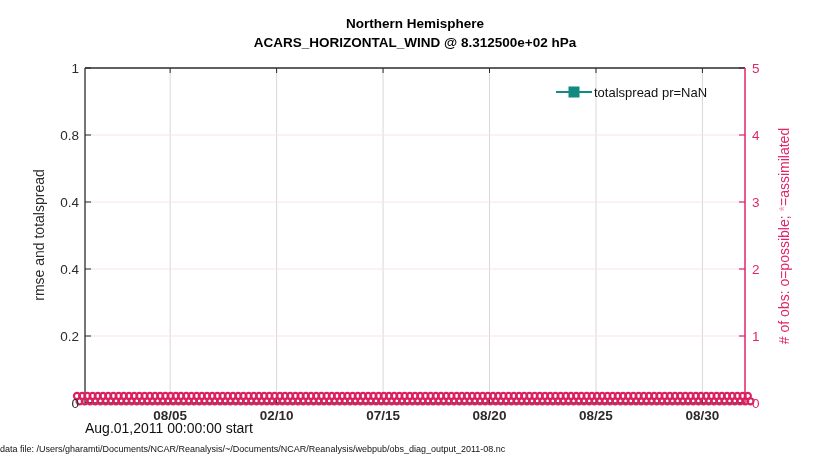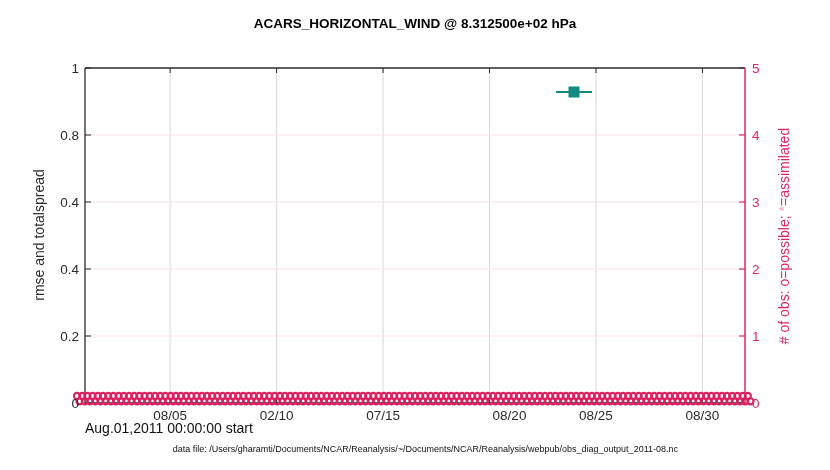--- a/index.html
+++ b/index.html
@@ -6,41 +6,42 @@
   .figure{
     position:relative;width:830px;height:470px;background:#ffffff;
     font-family:"Liberation Sans","DejaVu Sans",sans-serif;overflow:hidden;
   }
   .title-block{position:absolute;left:85px;top:14px;width:660px;text-align:center;color:#000;}
   .title-line{font-weight:bold;font-size:13.5px;line-height:19px;white-space:nowrap;}
   #plot-svg{position:absolute;left:0;top:0;}
   .tick-label{position:absolute;font-size:13.5px;color:#2b2b2b;white-space:nowrap;}
   .ytick-left{transform:translate(-100%,-50%);}
   .ytick-right{transform:translate(0,-50%);}
-  .xtick{transform:translate(-50%,0);}
+  .xtick{transform:translate(-50%,0);font-weight:bold;}
   .ylabel-left{
     position:absolute;left:39px;top:235px;transform:translate(-50%,-50%) rotate(-90deg);
     font-size:14px;color:#2b2b2b;white-space:nowrap;
   }
   .ylabel-right{
     position:absolute;left:784px;top:236px;transform:translate(-50%,-50%) rotate(-90deg);
     font-size:14px;white-space:nowrap;
   }
   .xlabel{position:absolute;left:85px;top:420px;width:660px;text-align:left;font-size:14px;color:#111;}
-  .caption{position:absolute;left:0;top:444px;width:678px;text-align:right;font-size:9px;color:#111;letter-spacing:0;}
+  .caption{position:absolute;left:0;top:444px;width:678px;text-align:left;font-size:9px;color:#111;letter-spacing:0;}
   .legend{position:absolute;left:556px;top:82px;}
   .legend-row{display:flex;align-items:center;height:20px;}
   .legend-label{font-size:13px;color:#111;margin-left:2px;white-space:nowrap;}
 </style>
 </head>
 <body>
 
 <div class="figure">
 
   <div class="title-block">
+    <div class="title-line">Northern Hemisphere</div>
     <div class="title-line">ACARS_HORIZONTAL_WIND @ 8.312500e+02 hPa</div>
   </div>
 
   <svg id="plot-svg" width="830" height="470">
     <g id="grid-layer">
         <line x1="170.14" y1="68" x2="170.14" y2="403" stroke="#d4d4d4" stroke-width="0.9"></line>
         <line x1="276.598" y1="68" x2="276.598" y2="403" stroke="#d4d4d4" stroke-width="0.9"></line>
         <line x1="383.056" y1="68" x2="383.056" y2="403" stroke="#d4d4d4" stroke-width="0.9"></line>
         <line x1="489.514" y1="68" x2="489.514" y2="403" stroke="#d4d4d4" stroke-width="0.9"></line>
         <line x1="595.972" y1="68" x2="595.972" y2="403" stroke="#d4d4d4" stroke-width="0.9"></line>
@@ -359,37 +360,38 @@
       <div class="tick-label ytick-right" style="left: 752px; top: 336px; color: rgb(224, 37, 107);">1</div>
       <div class="tick-label ytick-right" style="left: 752px; top: 269px; color: rgb(224, 37, 107);">2</div>
       <div class="tick-label ytick-right" style="left: 752px; top: 202px; color: rgb(224, 37, 107);">3</div>
       <div class="tick-label ytick-right" style="left: 752px; top: 135px; color: rgb(224, 37, 107);">4</div>
       <div class="tick-label ytick-right" style="left: 752px; top: 68px; color: rgb(224, 37, 107);">5</div>
     </div>
   <div id="xticks">
       <div class="tick-label xtick" style="left: 170.14px; top: 408px; color: rgb(43, 43, 43);">08/05</div>
       <div class="tick-label xtick" style="left: 276.598px; top: 408px; color: rgb(43, 43, 43);">02/10</div>
       <div class="tick-label xtick" style="left: 383.056px; top: 408px; color: rgb(43, 43, 43);">07/15</div>
-      <div class="tick-label xtick" style="left: 489.514px; top: 408px; color: rgb(43, 43, 43); margin-left: 20px;">08/20</div>
+      <div class="tick-label xtick" style="left: 489.514px; top: 408px; color: rgb(43, 43, 43);">08/20</div>
       <div class="tick-label xtick" style="left: 595.972px; top: 408px; color: rgb(43, 43, 43);">08/25</div>
       <div class="tick-label xtick" style="left: 702.43px; top: 408px; color: rgb(43, 43, 43);">08/30</div>
     </div>
 
   <div class="ylabel-left">rmse and totalspread</div>
 
   <div class="ylabel-right">
     <span style="color: rgb(224, 37, 107);"># of obs: o=possible; </span><span style="color: rgb(242, 157, 189);">*</span><span style="color: rgb(224, 37, 107);">=assimilated</span>
   </div>
 
   <div class="xlabel">Aug.01,2011 00:00:00 start</div>
 
   <div class="caption">data file: /Users/gharamti/Documents/NCAR/Reanalysis/~/Documents/NCAR/Reanalysis/webpub/obs_diag_output_2011-08.nc</div>
 
   <div class="legend">
     <div class="legend-row">
       <svg width="36" height="16">
         <line x1="0" y1="8" x2="36" y2="8" stroke-width="2.2" stroke="#128a82"></line>
         <rect x="12.5" y="2.5" width="11" height="11" fill="#128a82"></rect>
       </svg>
+      <span class="legend-label">totalspread pr=NaN</span>
     </div>
   </div>
 
 </div>
 
 </body></html>

